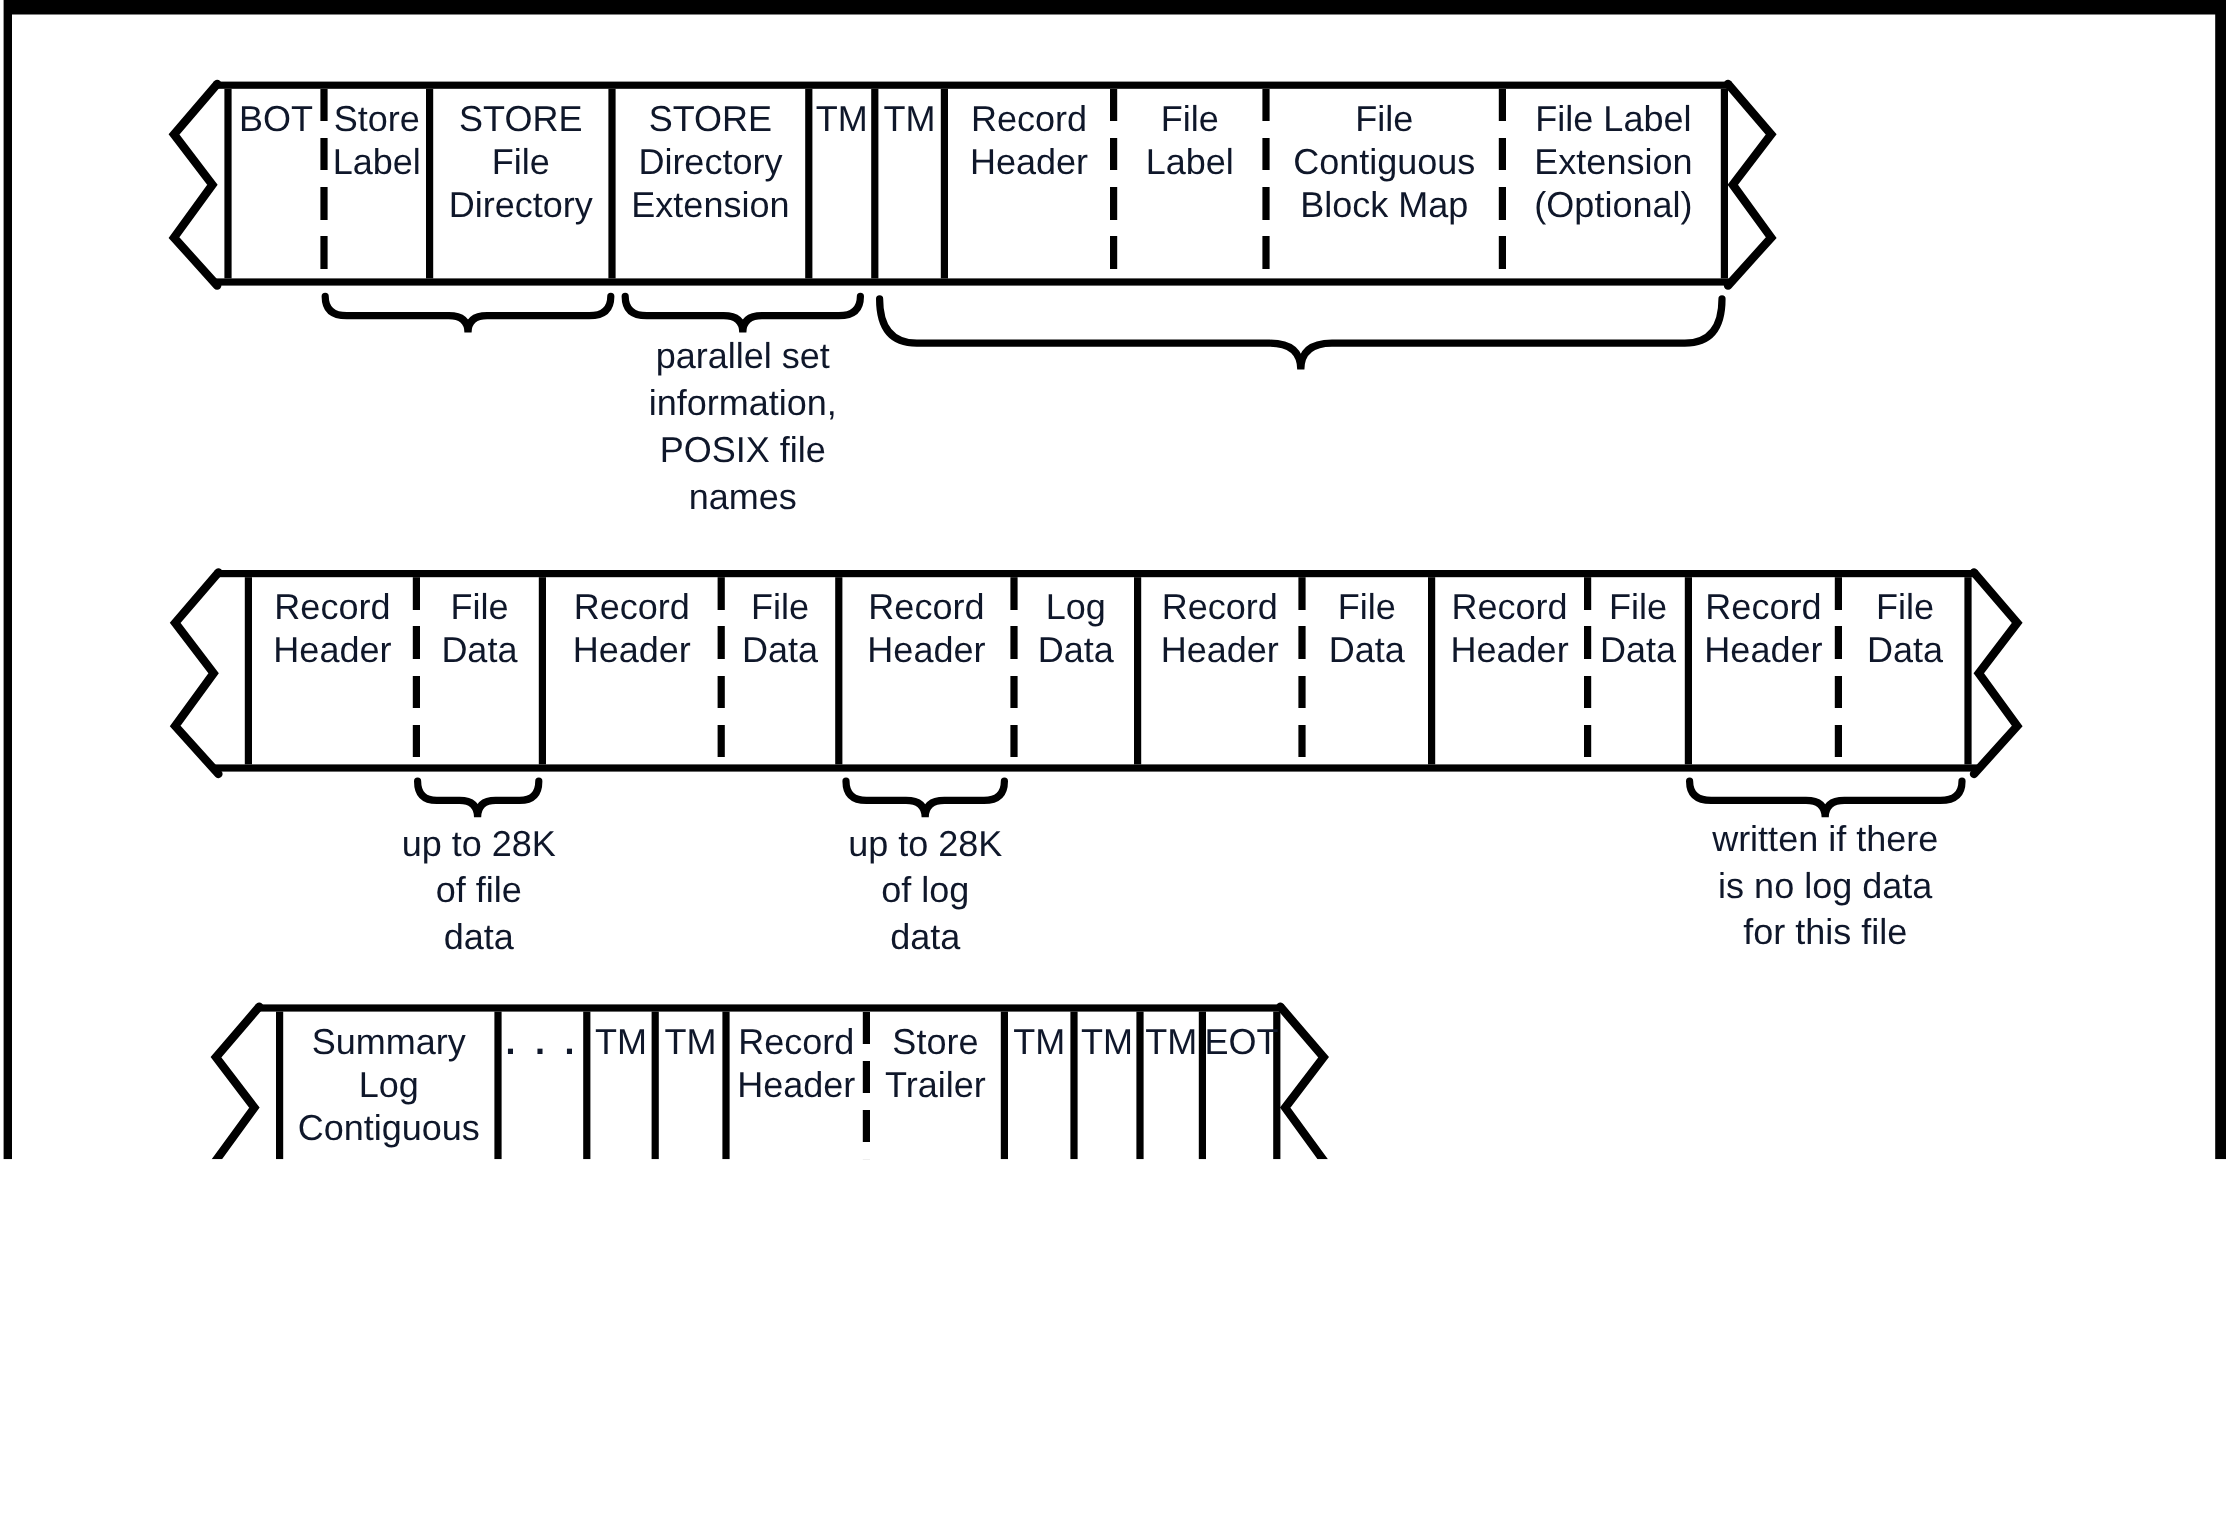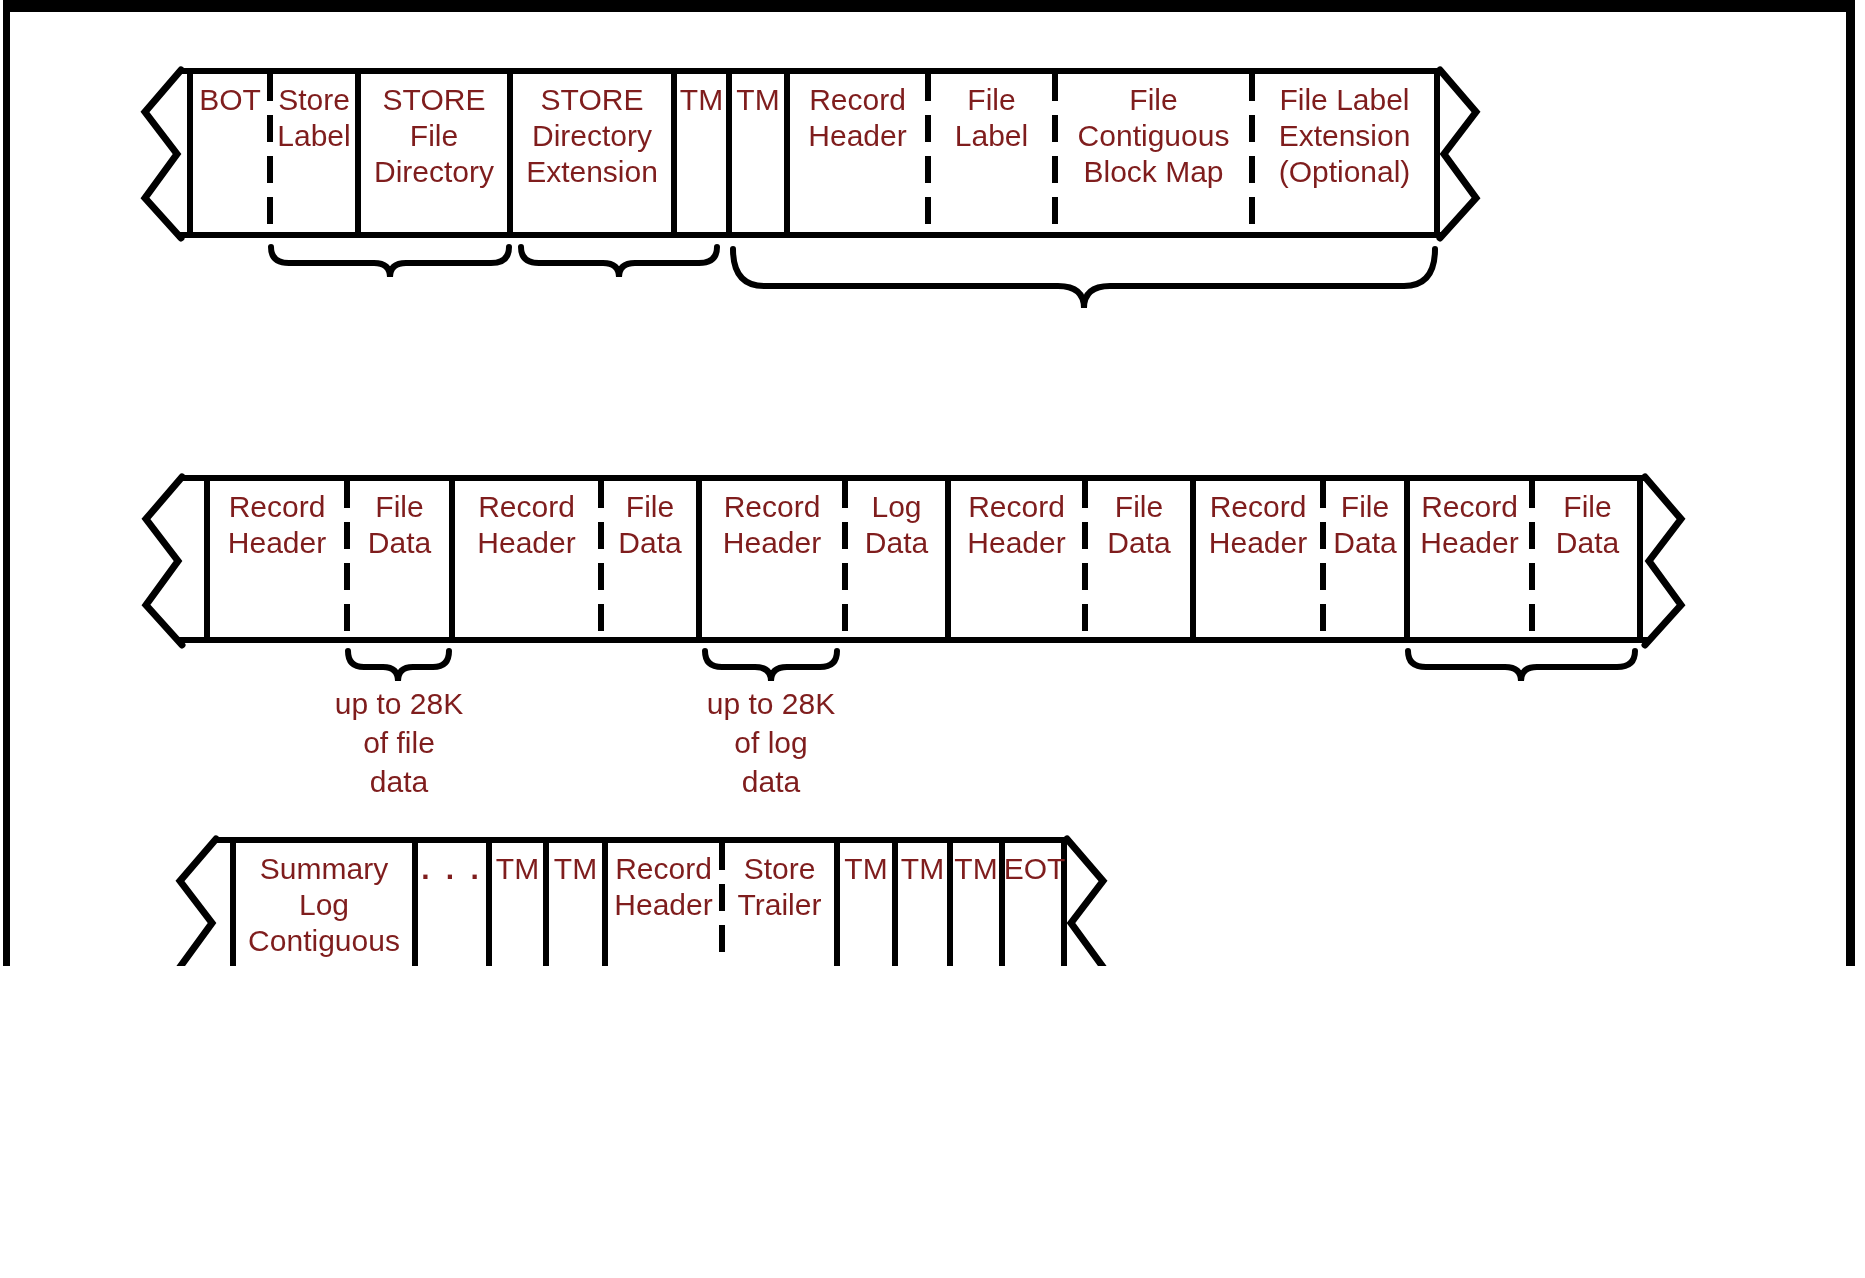--- a/index.html
+++ b/index.html
@@ -1,18 +1,18 @@
 <!DOCTYPE html>
 <html><head>
 <meta charset="utf-8">
 <style>
   html,body{margin:0;padding:0;background:#ffffff;}
   #canvas{
     position:relative;width:1865px;height:966px;background:#ffffff;
-    font-family:"Liberation Sans", sans-serif;color:#7f1d1d;overflow:hidden;
+    font-family:"Liberation Sans", sans-serif;color:#0f172a;overflow:hidden;
   }
   .frame{
     position:absolute;left:3px;top:0;width:1852px;height:1226px;
     box-sizing:border-box;background:transparent;
     border-top:12px solid #000;border-left:7px solid #000;
     border-right:9px solid #000;border-bottom:8px solid #000;
   }
   .tape-body{
     position:absolute;box-sizing:border-box;background:#fff;
     border-top:6px solid #000;border-bottom:6px solid #000;
@@ -89,20 +89,24 @@
   <svg class="brace" style="left:268px;top:244px;" width="244" height="38">
     <path d="M 3,3 Q 3,19 21,19 L 106,19 Q 122,19 122,33 Q 122,19 138,19 L 223,19 Q 241,19 241,3"></path>
   </svg>
   <svg class="brace" style="left:518px;top:244px;" width="202" height="38">
     <path d="M 3,3 Q 3,19 21,19 L 85,19 Q 101,19 101,33 Q 101,19 117,19 L 181,19 Q 199,19 199,3"></path>
   </svg>
   <svg class="brace" style="left:730px;top:246px;" width="708" height="66">
     <path d="M 3,3 Q 3,40 34,40 L 328,40 Q 354,40 354,62 Q 354,40 380,40 L 674,40 Q 705,40 705,3"></path>
   </svg>
 
+  <div class="ann" style="left:469px;top:278px;width:300px;">parallel set
+information,
+POSIX file
+names</div>
 
   <div class="tape-body" style="left:179px;top:475px;width:1469px;height:168px;"></div>
 
   <svg class="torn" style="left:136px;top:473px;" width="48" height="176">
     <polyline points="46,4 10,46 42,88 10,132 46,172"></polyline>
   </svg>
   <svg class="torn" style="left:1643px;top:473px;" width="48" height="176">
     <polyline points="2,4 38,46 6,88 38,132 2,172"></polyline>
   </svg>
 
@@ -154,20 +158,23 @@
   <svg class="brace" style="left:1405px;top:648px;" width="233" height="38">
     <path d="M 3,3 Q 3,19 21,19 L 100,19 Q 116,19 116,33 Q 116,19 132,19 L 212,19 Q 230,19 230,3"></path>
   </svg>
 
   <div class="ann" style="left:249px;top:684px;width:300px;">up to 28K
 of file
 data</div>
   <div class="ann" style="left:621px;top:684px;width:300px;">up to 28K
 of log
 data</div>
+  <div class="ann" style="left:1361px;top:680px;width:320px;">written if there
+is no log data
+for this file</div>
 
   <div class="tape-body" style="left:213px;top:837px;width:857px;height:168px;"></div>
 
   <svg class="torn" style="left:170px;top:835px;" width="48" height="176">
     <polyline points="46,4 10,46 42,88 10,132 46,172"></polyline>
   </svg>
   <svg class="torn" style="left:1065px;top:835px;" width="48" height="176">
     <polyline points="2,4 38,46 6,88 38,132 2,172"></polyline>
   </svg>
 

